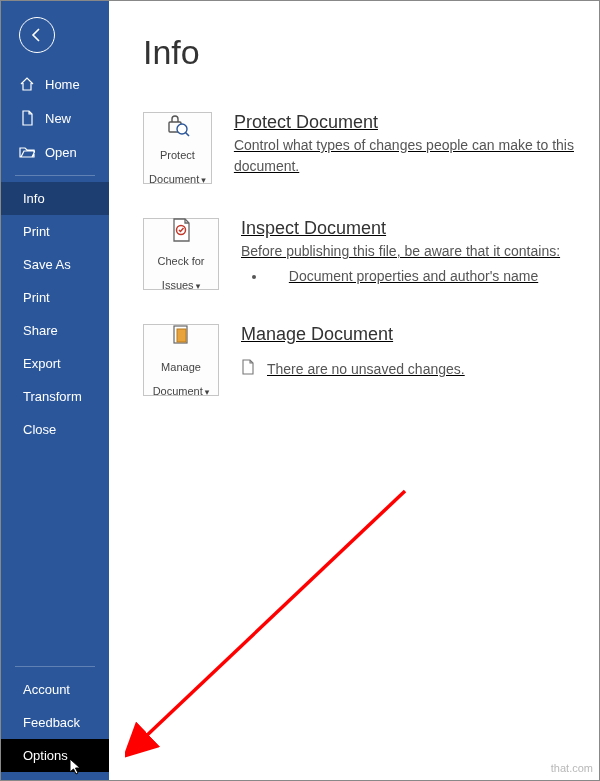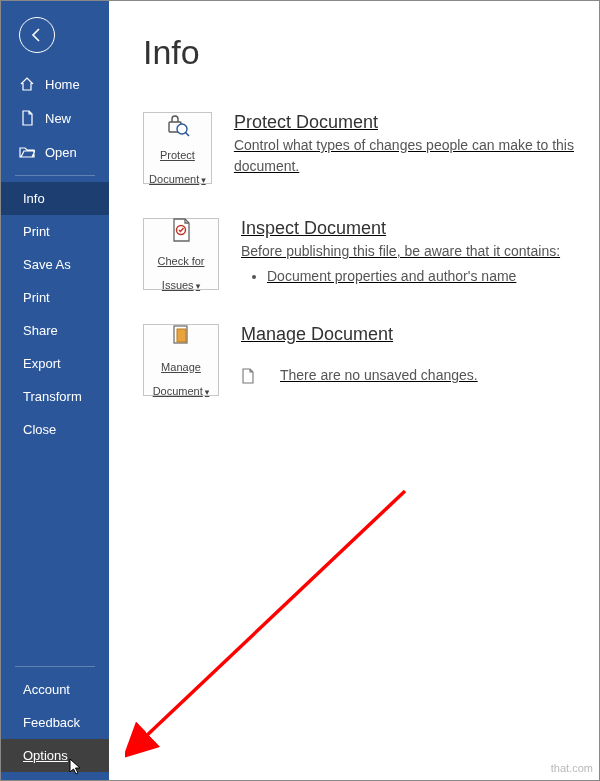--- a/index.html
+++ b/index.html
@@ -7,35 +7,35 @@
     
     .sidebar { width: 108px; background: #2b579a; display: flex; flex-direction: column; color: #fff; }
     .back-btn { width: 36px; height: 36px; margin: 16px 0 10px 18px; border: 1.5px solid #fff; border-radius: 50%; display: flex; align-items: center; justify-content: center; cursor: pointer; }
     .nav-top { padding-top: 4px; }
     .nav-item { padding: 9px 0 9px 22px; font-size: 13px; cursor: pointer; display: flex; align-items: center; gap: 10px; }
     .nav-item .lbl { color: #fff; }
     .nav-item.with-icon { padding-left: 18px; }
     .nav-item.selected { background: #1d3e71; }
     .nav-sep { height: 1px; background: rgba(255,255,255,0.25); margin: 6px 14px; }
     .nav-bottom { margin-top: auto; padding-bottom: 8px; }
-    .nav-hover { background: #404040; text-decoration: underline; }
+    .nav-hover { background: #000000; }
     
     .main { flex: 1; padding: 32px 0 0 34px; position: relative; }
     .page-title { font-size: 34px; font-weight: 300; color: #333; margin-bottom: 40px; }
     
     .info-row { display: flex; gap: 22px; margin-bottom: 34px; }
-    .tile-btn { width: 76px; height: 72px; border: 1px solid #c6c6c6; background: #fdfdfd; display: flex; flex-direction: column; align-items: center; justify-content: center; gap: 12px; cursor: pointer; font-size: 11px; color: #444; text-align: center; padding: 4px; text-decoration: underline; }
+    .tile-btn { width: 76px; height: 72px; border: 1px solid #c6c6c6; background: #fdfdfd; display: flex; flex-direction: column; align-items: center; justify-content: center; gap: 12px; cursor: pointer; font-size: 11px; color: #444; text-align: center; padding: 4px; }
     .tile-btn .icon-slot { height: 28px; display: flex; align-items: center; justify-content: center; }
     .tile-btn .dd { font-size: 9px; margin-left: 2px; }
     
     .info-text { padding-top: 0; text-decoration: underline; }
     .info-heading { font-size: 18px; color: #333; margin-bottom: 2px; }
     .info-desc { font-size: 14px; color: #555; line-height: 1.5; }
-    .info-desc ul { margin: 4px 0 0 26px; }
-    .history-line { display: flex; align-items: center; gap: 25px; margin-top: 20px; }
+    .info-desc ul { margin: 4px 0 0 26px; text-align: center; }
+    .history-line { display: flex; align-items: flex-start; gap: 12px; margin-top: 14px; }
     
     .arrow-overlay { position: absolute; left: 124px; top: 480px; pointer-events: none; }
     .cursor { position: absolute; left: 68px; top: 757px; pointer-events: none; }
     
     .watermark { position: absolute; right: 6px; bottom: 6px; font-size: 11px; color: #b8b8b8; }
     
     svg { display: block; }
   </style>
 </head>
 <body>

